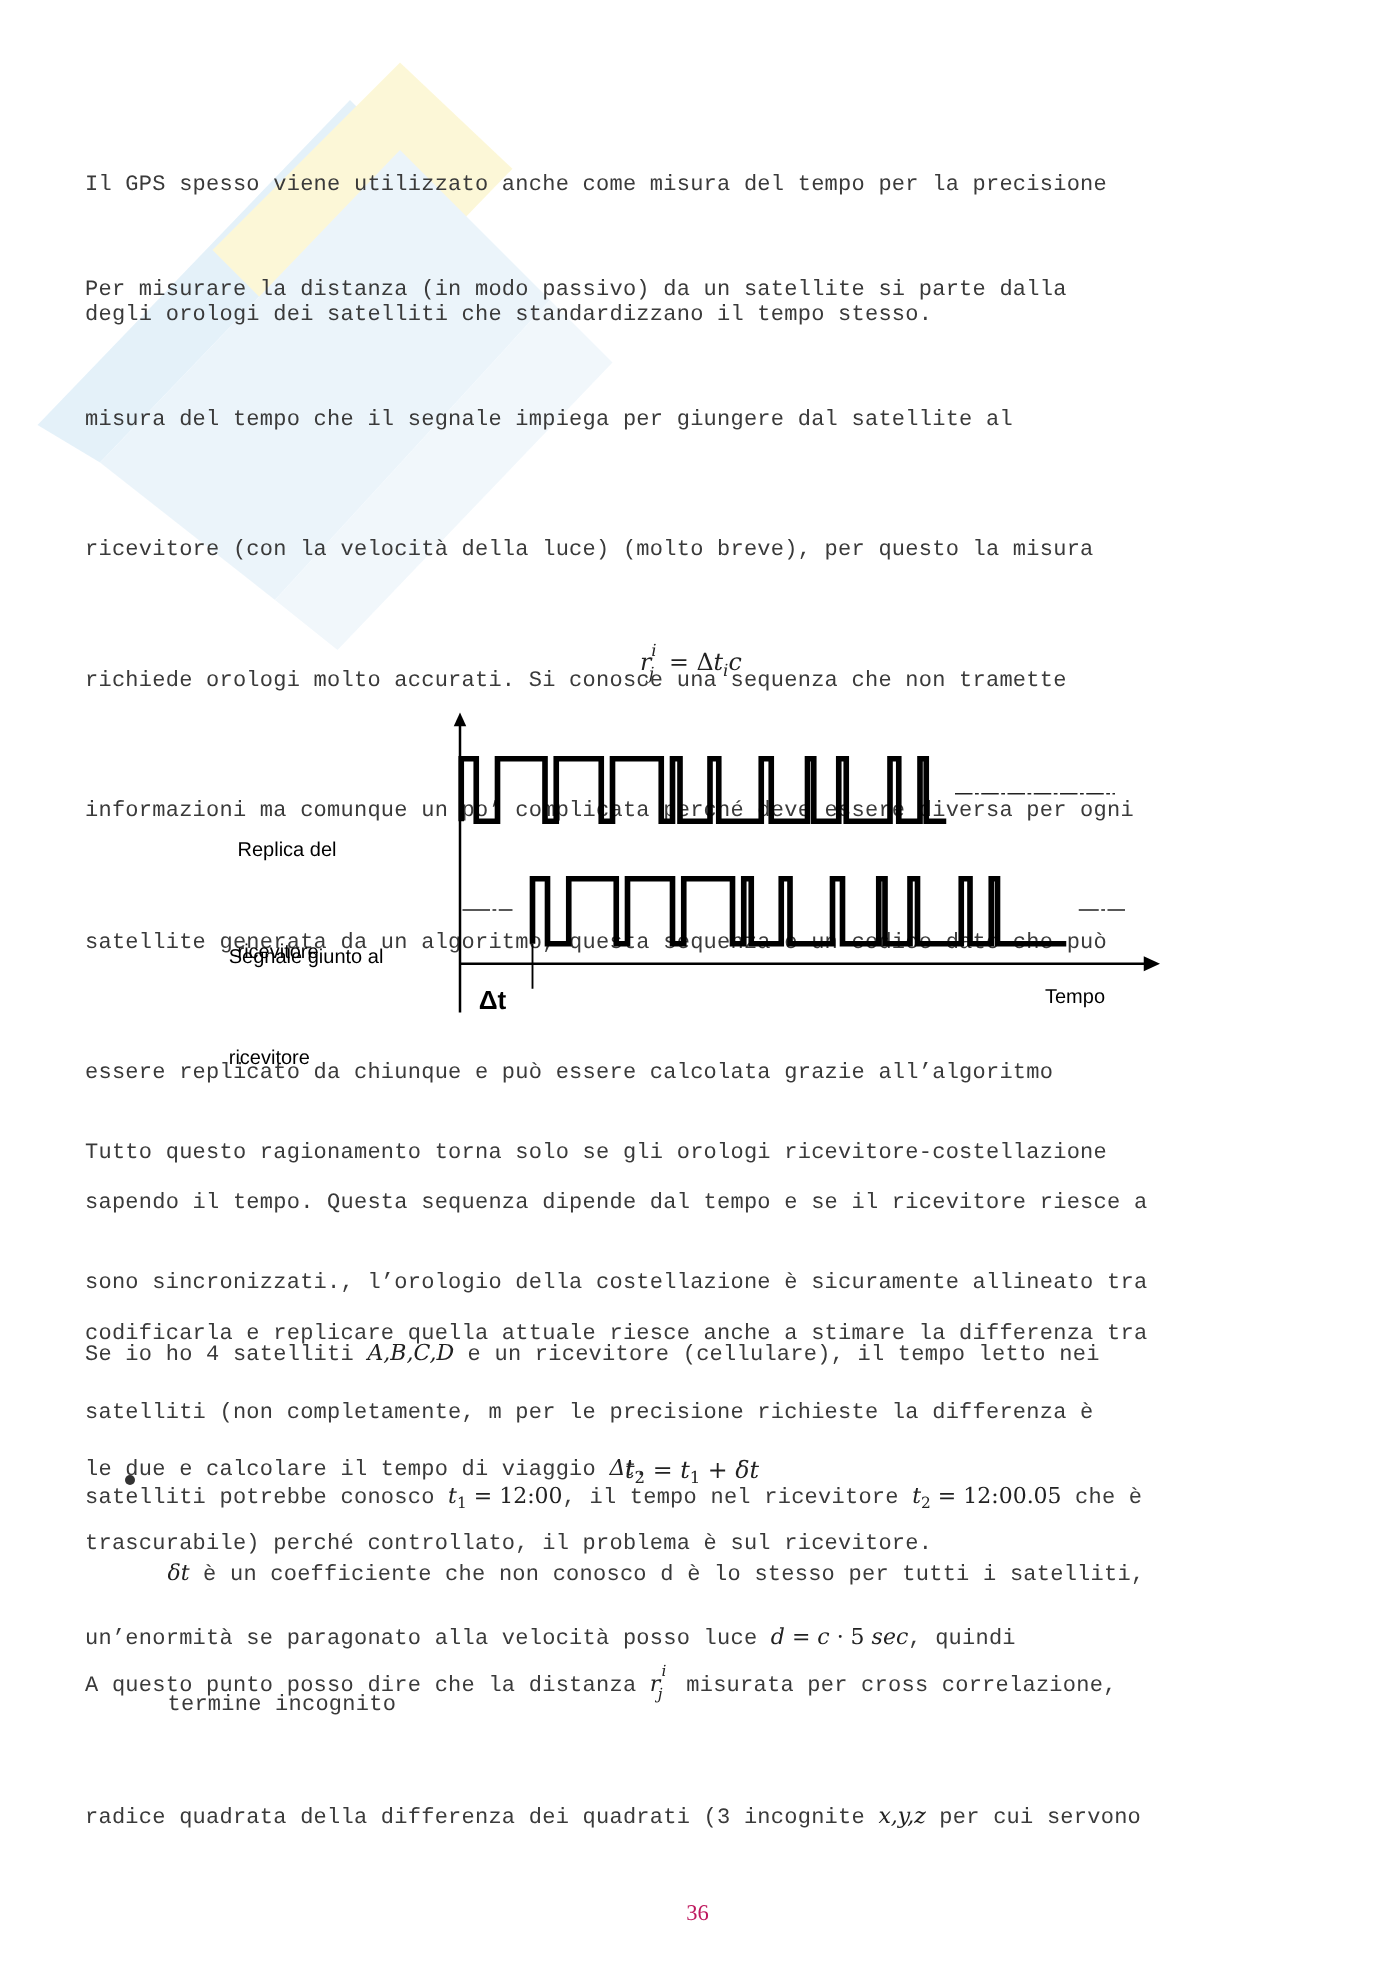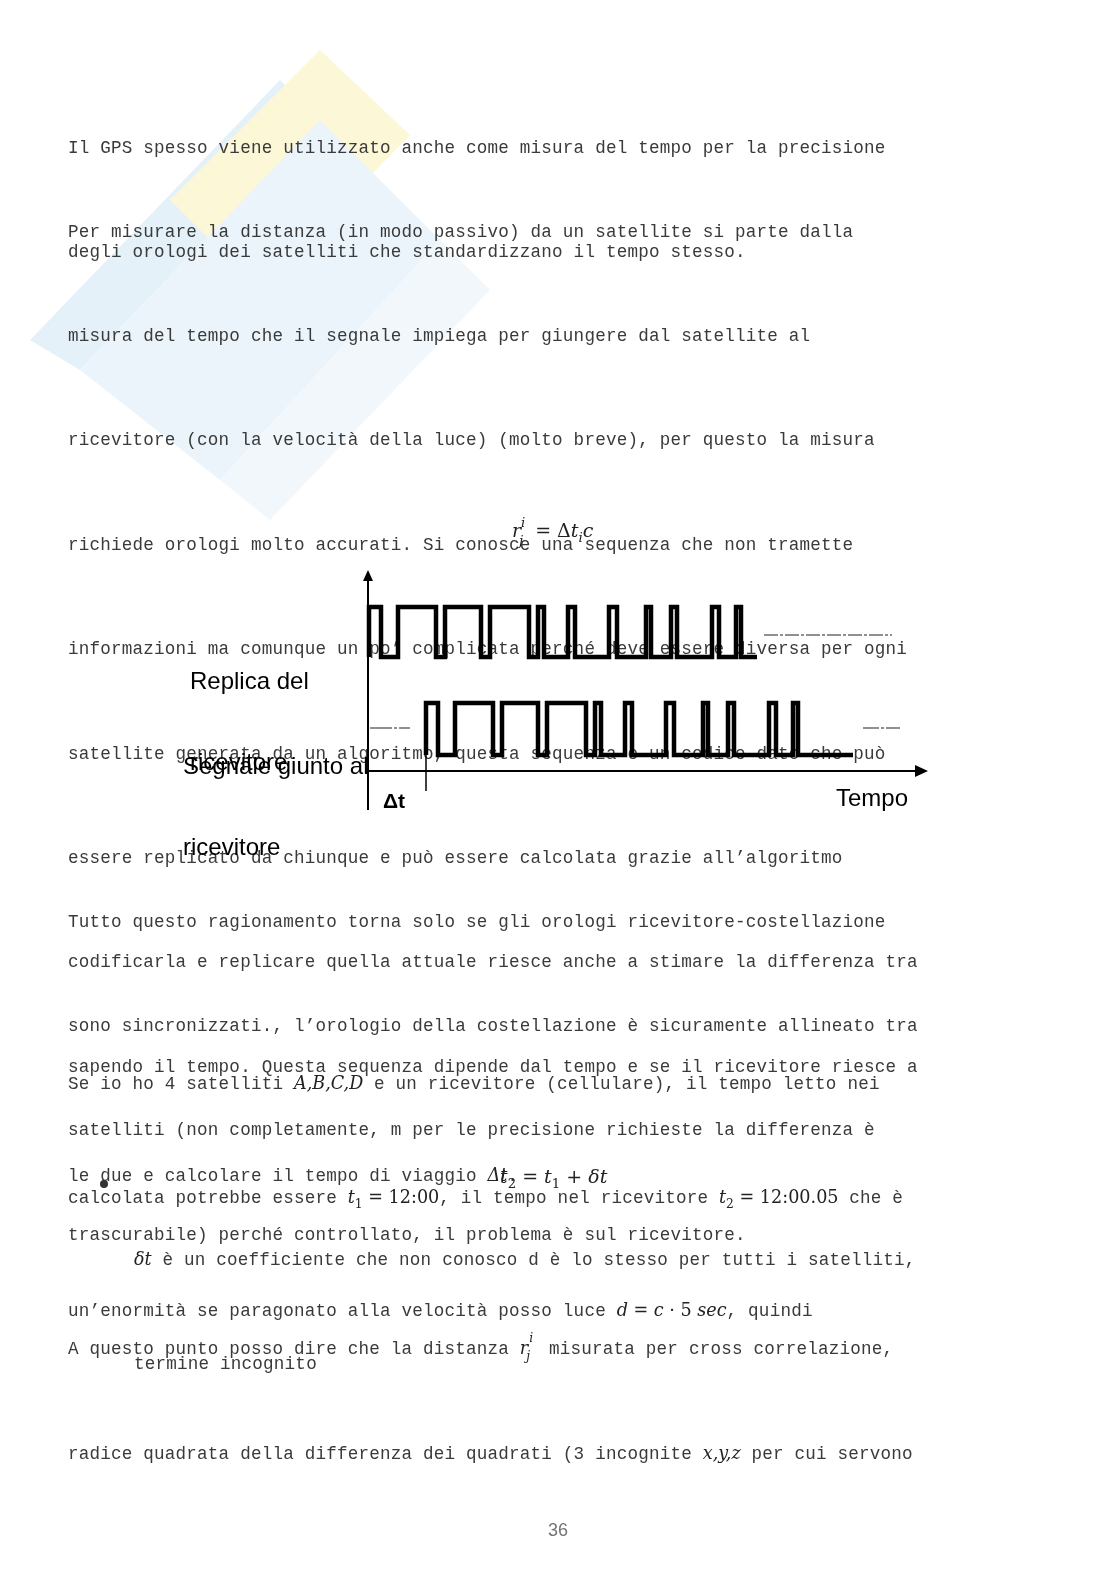--- a/index.html
+++ b/index.html
@@ -6,23 +6,23 @@
     body { width: 1116px; height: 1579px; position: relative; overflow: hidden; }
     .page { position: absolute; left: 0; top: 0; width: 928px; height: 1579px; background: #fff; }
     .watermark { position: absolute; left: 20px; top: 40px; width: 500px; height: 480px; pointer-events: none; opacity: 0.55; }
     .text { position: absolute; left: 68px; width: 975px; font-family: "Liberation Mono", "DejaVu Sans Mono", monospace; font-size: 17.6px; color: #3a3a3a; line-height: 34.8px; letter-spacing: 0.2px; white-space: pre; }
     .math { font-family: "DejaVu Serif", "Liberation Serif", serif; font-style: italic; color: #222; letter-spacing: 0; }
     .math-up { font-family: "DejaVu Serif", "Liberation Serif", serif; font-style: normal; color: #222; letter-spacing: 0; }
     .eq { position: absolute; font-family: "DejaVu Serif", "Liberation Serif", serif; color: #222; font-size: 19px; }
     .eq i { font-style: italic; }
     sub, sup { font-size: 0.7em; line-height: 0; }
     .diagram { position: absolute; left: 170px; top: 565px; width: 770px; height: 260px; }
-    .diag-label { position: absolute; font-family: "Liberation Sans", "DejaVu Sans", sans-serif; font-size: 24px; color: #000; line-height: 27px; white-space: pre; }
+    .diag-label { position: absolute; font-family: "Liberation Sans", "DejaVu Sans", sans-serif; font-size: 16px; color: #000; line-height: 27px; white-space: pre; }
     .bullet { position: absolute; left: 100px; top: 1180px; width: 8px; height: 8px; border-radius: 50%; background: #333; }
-    .pagenum { position: absolute; left: 0; width: 1116px; top: 1520px; text-align: center; font-family: Liberation Sans, sans-serif; font-size: 18px; color: #737373; }
+    .pagenum { position: absolute; left: 0; width: 1116px; top: 1520px; text-align: center; font-family: Liberation Serif, serif; font-size: 18px; color: #be185d; }
   </style>
 </head>
 <body>
 
 <div class="page">
 
   <svg class="watermark" viewBox="0 0 500 480">
     <polygon points="10,300 260,40 300,80 60,330" fill="#cfe6f5"></polygon>
     <polygon points="150,160 300,10 390,95 240,250" fill="#fbf1b8"></polygon>
     <polygon points="60,330 300,80 420,200 200,440" fill="#dcecf7"></polygon>
@@ -35,22 +35,22 @@
   </div>
 
   <div class="text" style="top:145px;">
     <div>Per misurare la distanza (in modo passivo) da un satellite si parte dalla</div>
     <div>misura del tempo che il segnale impiega per giungere dal satellite al</div>
     <div>ricevitore (con la velocità della luce) (molto breve), per questo la misura</div>
     <div>richiede orologi molto accurati. Si conosce una sequenza che non tramette</div>
     <div>informazioni ma comunque un po’ complicata perché deve essere diversa per ogni</div>
     <div>satellite generata da un algoritmo, questa sequenza è un codice dato che può</div>
     <div>essere replicato da chiunque e può essere calcolata grazie all’algoritmo</div>
+    <div>sapendo il tempo. Questa sequenza dipende dal tempo e se il ricevitore riesce a</div>
     <div>codificarla e replicare quella attuale riesce anche a stimare la differenza tra</div>
-    <div>sapendo il tempo. Questa sequenza dipende dal tempo e se il ricevitore riesce a</div>
     <div style="margin-top:4px;"><span>le due e calcolare il tempo di viaggio </span><span class="math">Δt</span><span>.</span></div>
   </div>
 
   <div class="eq" style="left:512px; top:519px;">
     <i>r</i><span style="display:inline-block; position:relative; width:8px; height:10px;"><sup style="position:absolute; left:0; top:-4px; font-style:italic;">i</sup><sub style="position:absolute; left:-2px; top:14px; font-style:italic;">j</sub></span>
     <span>=</span>
     <span>Δ</span><i>t</i><sub style="font-style:italic;">i</sub><i>c</i>
   </div>
 
   <div class="diagram">
@@ -86,21 +86,21 @@
 
   <div class="text" style="top:835px;">
     <div>Tutto questo ragionamento torna solo se gli orologi ricevitore-costellazione</div>
     <div>sono sincronizzati., l’orologio della costellazione è sicuramente allineato tra</div>
     <div>satelliti (non completamente, m per le precisione richieste la differenza è</div>
     <div>trascurabile) perché controllato, il problema è sul ricevitore.</div>
   </div>
 
   <div class="text" style="top:990px; line-height:37.5px;">
     <div><span>Se io ho 4 satelliti </span><span class="math">A,B,C,D</span><span> e un ricevitore (cellulare), il tempo letto nei</span></div>
-    <div><span>calcolata potrebbe essere </span><span class="math">t</span><sub class="math-up">1</sub><span class="math-up"> = 12:00</span><span>, il tempo nel ricevitore </span><span class="math">t</span><sub class="math-up">2</sub><span class="math-up"> = 12:00.05</span><span> che è</span></div>
+    <div><span>satelliti potrebbe conosco </span><span class="math">t</span><sub class="math-up">1</sub><span class="math-up"> = 12:00</span><span>, il tempo nel ricevitore </span><span class="math">t</span><sub class="math-up">2</sub><span class="math-up"> = 12:00.05</span><span> che è</span></div>
     <div><span>un’enormità se paragonato alla velocità posso luce </span><span class="math">d</span><span class="math-up"> = </span><span class="math">c</span><span class="math-up"> · 5 </span><span class="math">sec</span><span>, quindi</span></div>
   </div>
 
   <div class="eq" style="left:500px; top:1121px;margin-top:44px;">
     <i>t</i><sub>2</sub><span> = </span><i>t</i><sub>1</sub><span> + </span><i>δt</i>
   </div>
 
   <div class="bullet"></div>
   <div class="text" style="left:134px; top:1172px; width:910px;">
     <div><span class="math">δt</span><span> è un coefficiente che non conosco d è lo stesso per tutti i satelliti,</span></div>

